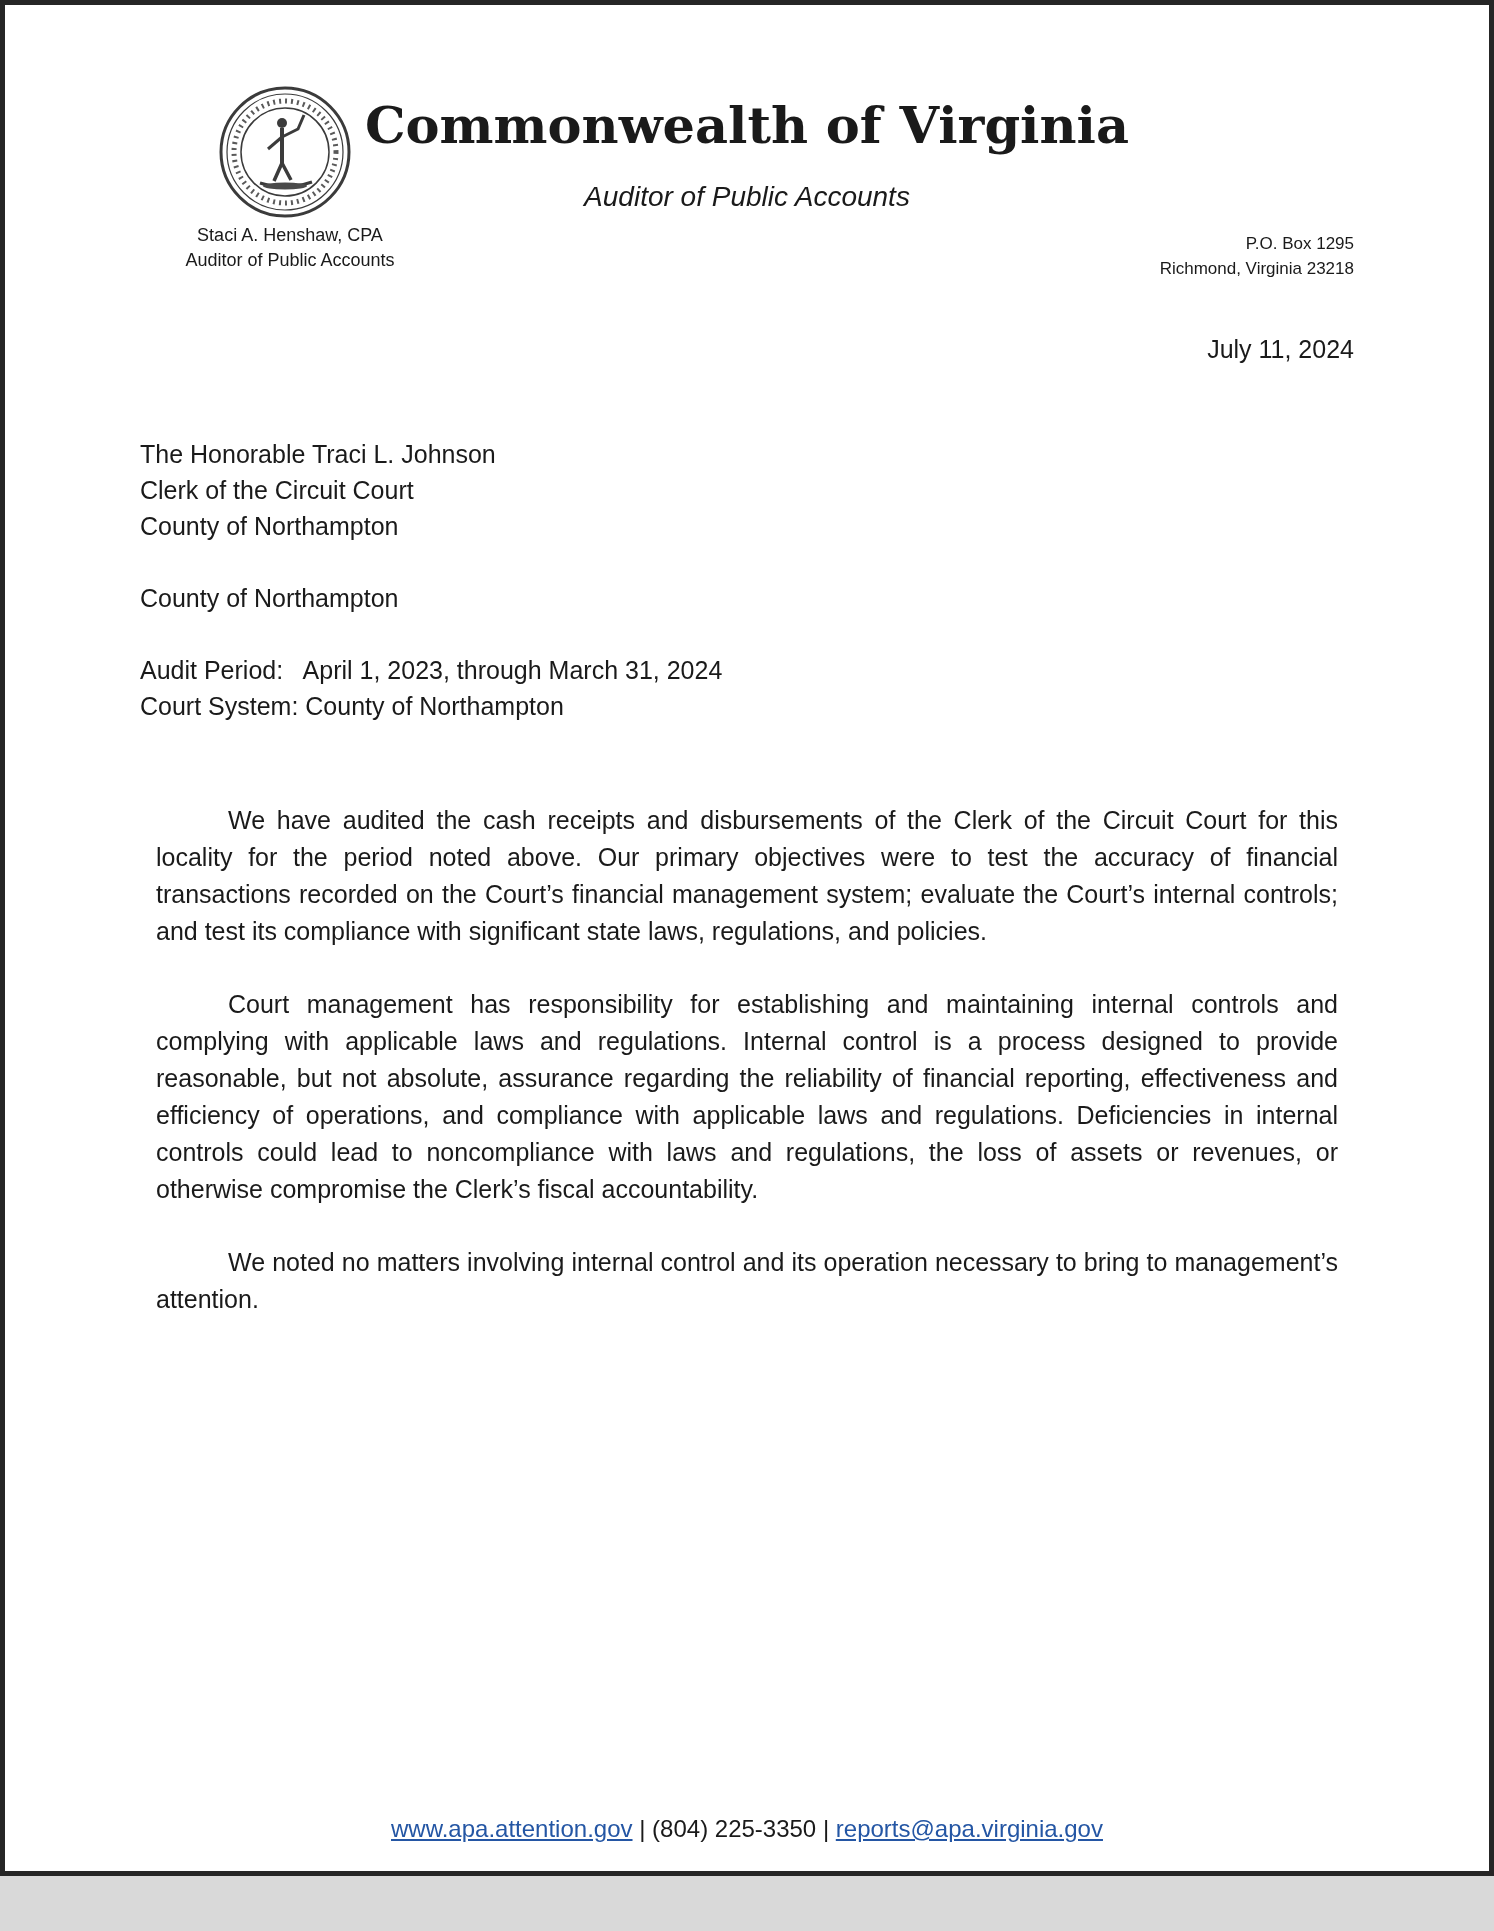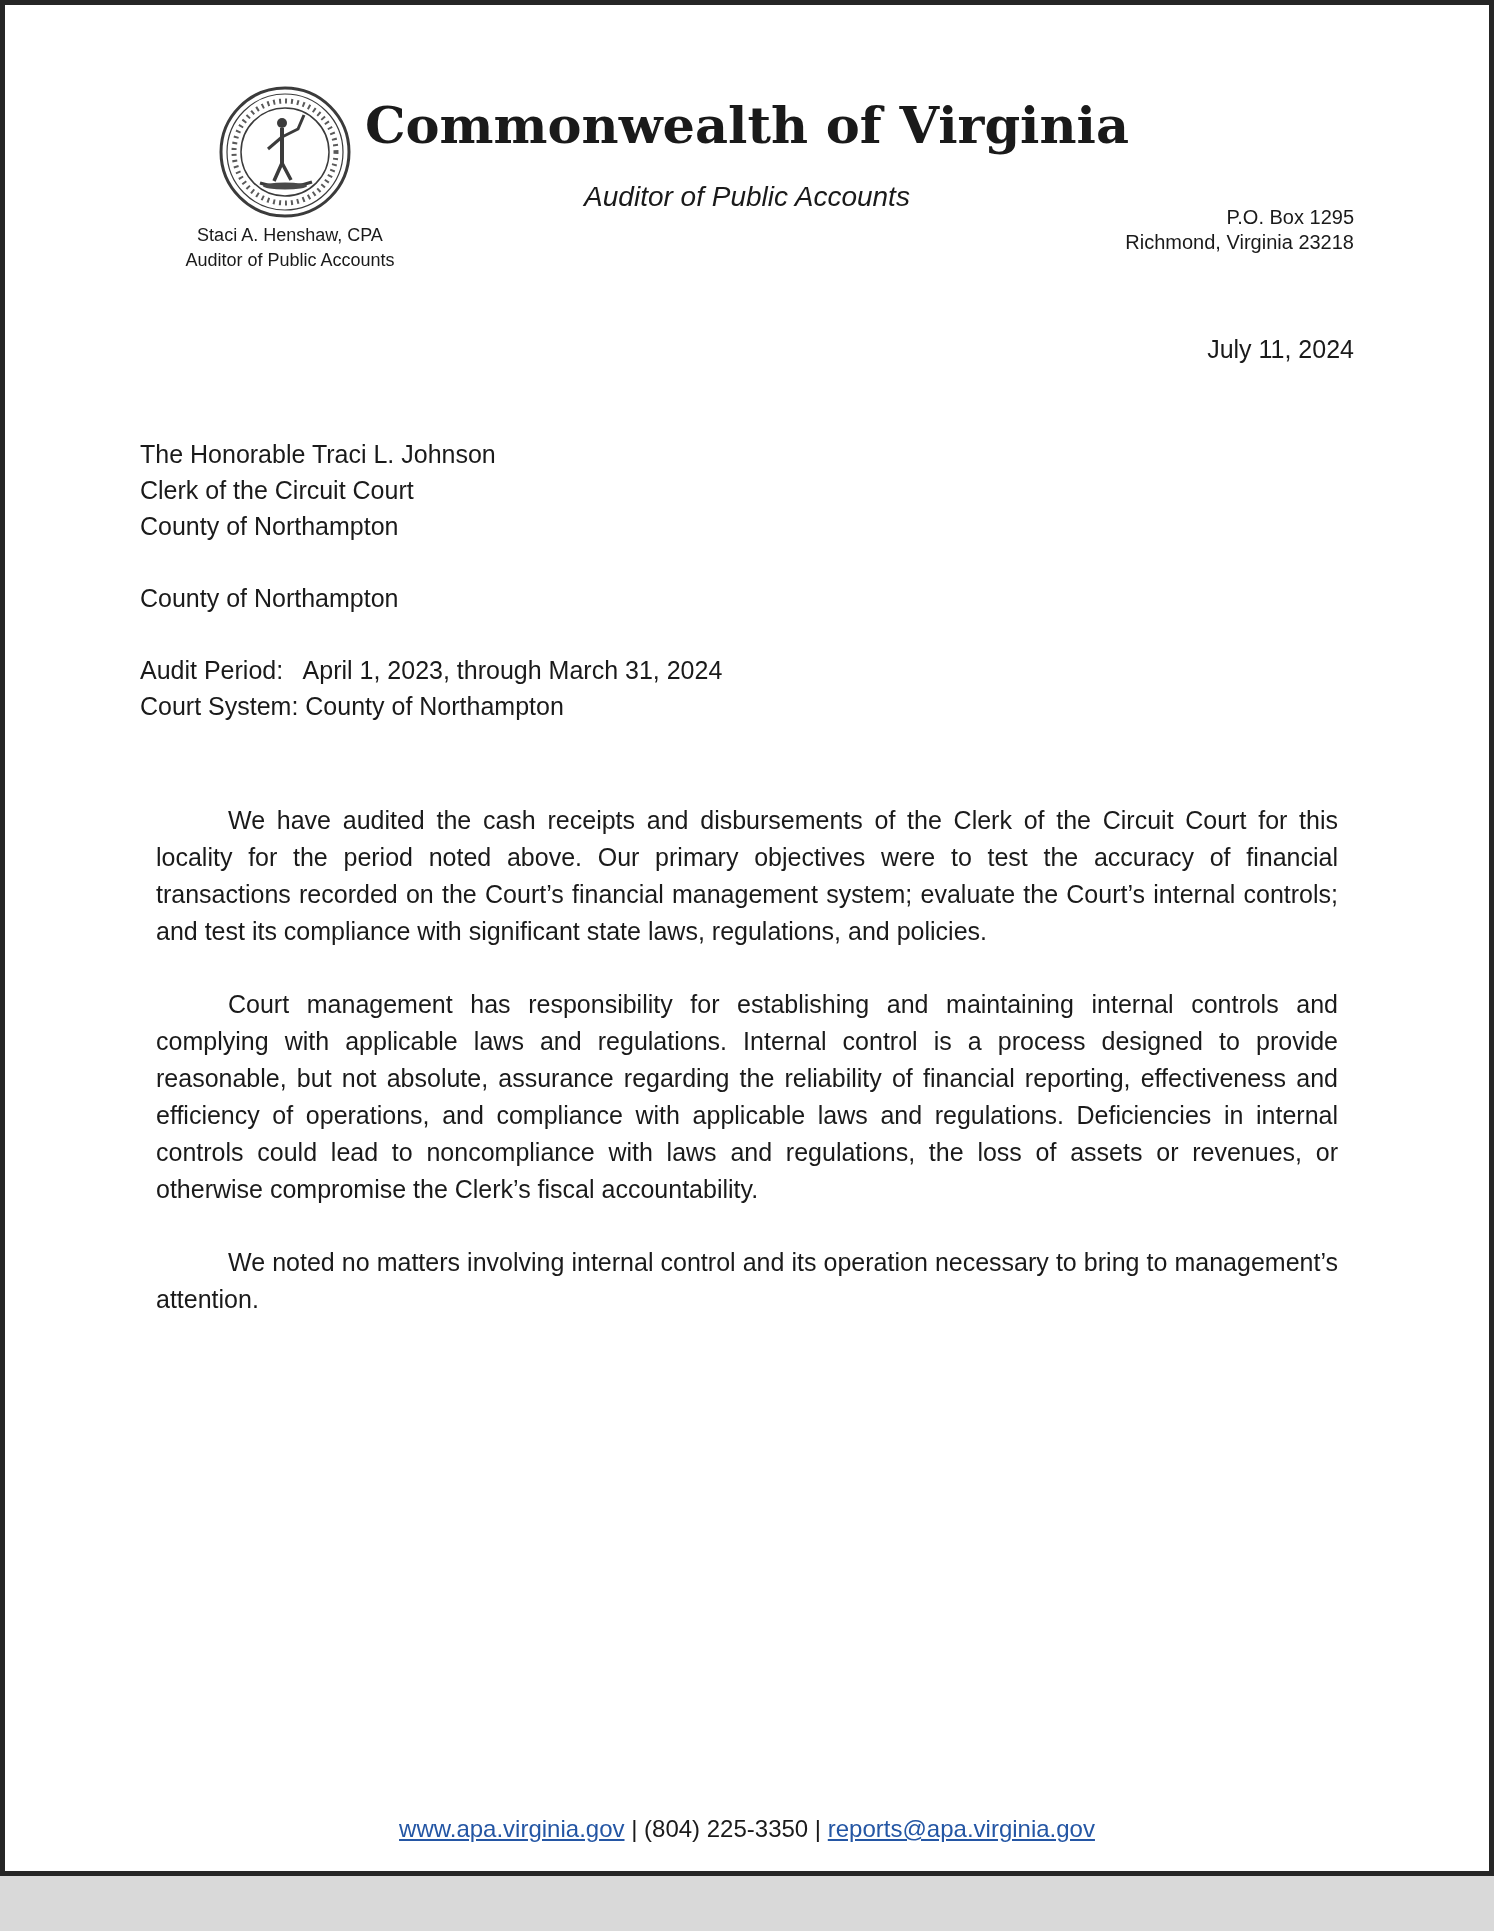--- a/index.html
+++ b/index.html
@@ -40,22 +40,22 @@
     text-align:center;
     font-style:italic;
     font-size:28px;
     margin-top:26px;
   }
   .lh-left{
     position:absolute;left:0;top:138px;width:300px;
     text-align:center;font-size:18px;line-height:25px;
   }
   .lh-right{
-    position:absolute;right:0;top:120px;
-    text-align:right;font-size:20px;line-height:25px;
+    position:absolute;right:0;top:146px;
+    text-align:right;font-size:17px;line-height:25px;
   }
   
   .date-line{text-align:right;font-size:25px;margin-top:60px;}
   .addr-block{margin-top:72px;font-size:25px;line-height:36px;}
   .addr-group{margin-top:36px;}
   .addr-group:first-child{margin-top:8px;}
   .pre{white-space:pre-wrap;margin-top:17px;}
   .para{
     font-size:25px;
     line-height:37px;
@@ -141,17 +141,17 @@
     </div>
 
     <p class="para p1">We have audited the cash receipts and disbursements of the Clerk of the Circuit Court for this locality for the period noted above.  Our primary objectives were to test the accuracy of financial transactions recorded on the Court’s financial management system; evaluate the Court’s internal controls; and test its compliance with significant state laws, regulations, and policies.</p>
 
 
     <p class="para p2">Court management has responsibility for establishing and maintaining internal controls and complying with applicable laws and regulations.  Internal control is a process designed to provide reasonable, but not absolute, assurance regarding the reliability of financial reporting, effectiveness and efficiency of operations, and compliance with applicable laws and regulations.  Deficiencies in internal controls could lead to noncompliance with laws and regulations, the loss of assets or revenues, or otherwise compromise the Clerk’s fiscal accountability.</p>
 
     <p class="para p3">We noted no matters involving internal control and its operation necessary to bring to management’s attention.</p>
 
     <div class="footer">
-      <a>www.apa.virginia.gov</a><span class="sep"> | </span><span>(804) 225-3350</span><span class="sep"> | </span><a>reports@apa.virginia.gov</a>
+      <a>www.apa.attention.gov</a><span class="sep"> | </span><span>(804) 225-3350</span><span class="sep"> | </span><a>reports@apa.virginia.gov</a>
     </div>
 
   </div>
 </div>
 
 </body></html>

